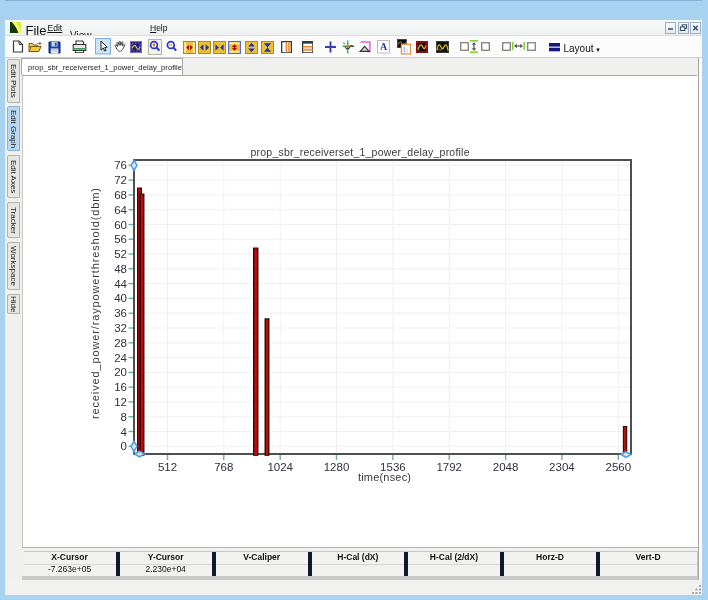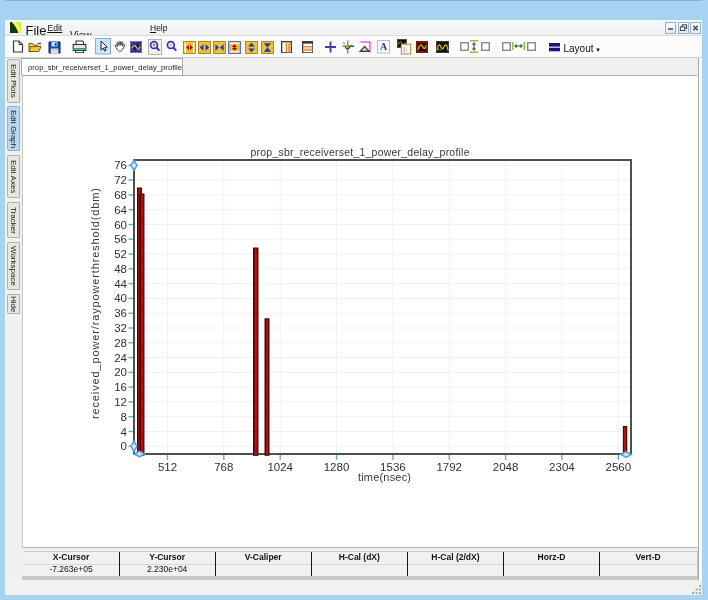--- a/index.html
+++ b/index.html
@@ -6,21 +6,21 @@
   html,body { width:708px; height:600px; overflow:hidden; }
   body { font-family:"Liberation Sans", sans-serif; background:#fff; }
   #win { position:absolute; left:0; top:0; width:708px; height:600px; background:#fff; }
   .abs { position:absolute; }
   svg { display:block; }
   .vtab { left:6.5px; width:13.5px; background:#e6e6e2; border:1px solid #b2b2aa;
           border-radius:2px 0 0 2px; writing-mode:vertical-rl; font-size:8px; color:#1a1a1a;
           text-align:center; line-height:12px; letter-spacing:0; overflow:hidden; }
   .vtab.sel { background:#bad8f2; border-color:#88b4d8; }
   .trow { position:absolute; display:flex; width:673px; font-size:8.5px; color:#111; }
-  .tcell { width:96.1px; text-align:center; border-right:1px solid #0f172a; height:11.5px; line-height:11.5px; }
+  .tcell { width:96.1px; text-align:center; border-right:4px solid #0f172a; height:11.5px; line-height:11.5px; }
 </style>
 </head>
 <body>
 <div id="win">
 
   <div class="abs" style="left:0;top:0;width:708px;height:600px;background:#a7d2f0;"></div>
   <div class="abs" style="left:0;top:0;width:708px;height:1px;background:#85b3d8;"></div>
 
 
   <div class="abs" style="left:5px;top:20px;width:697px;height:15px;background:linear-gradient(#f8f9fa,#eef0f2);">

